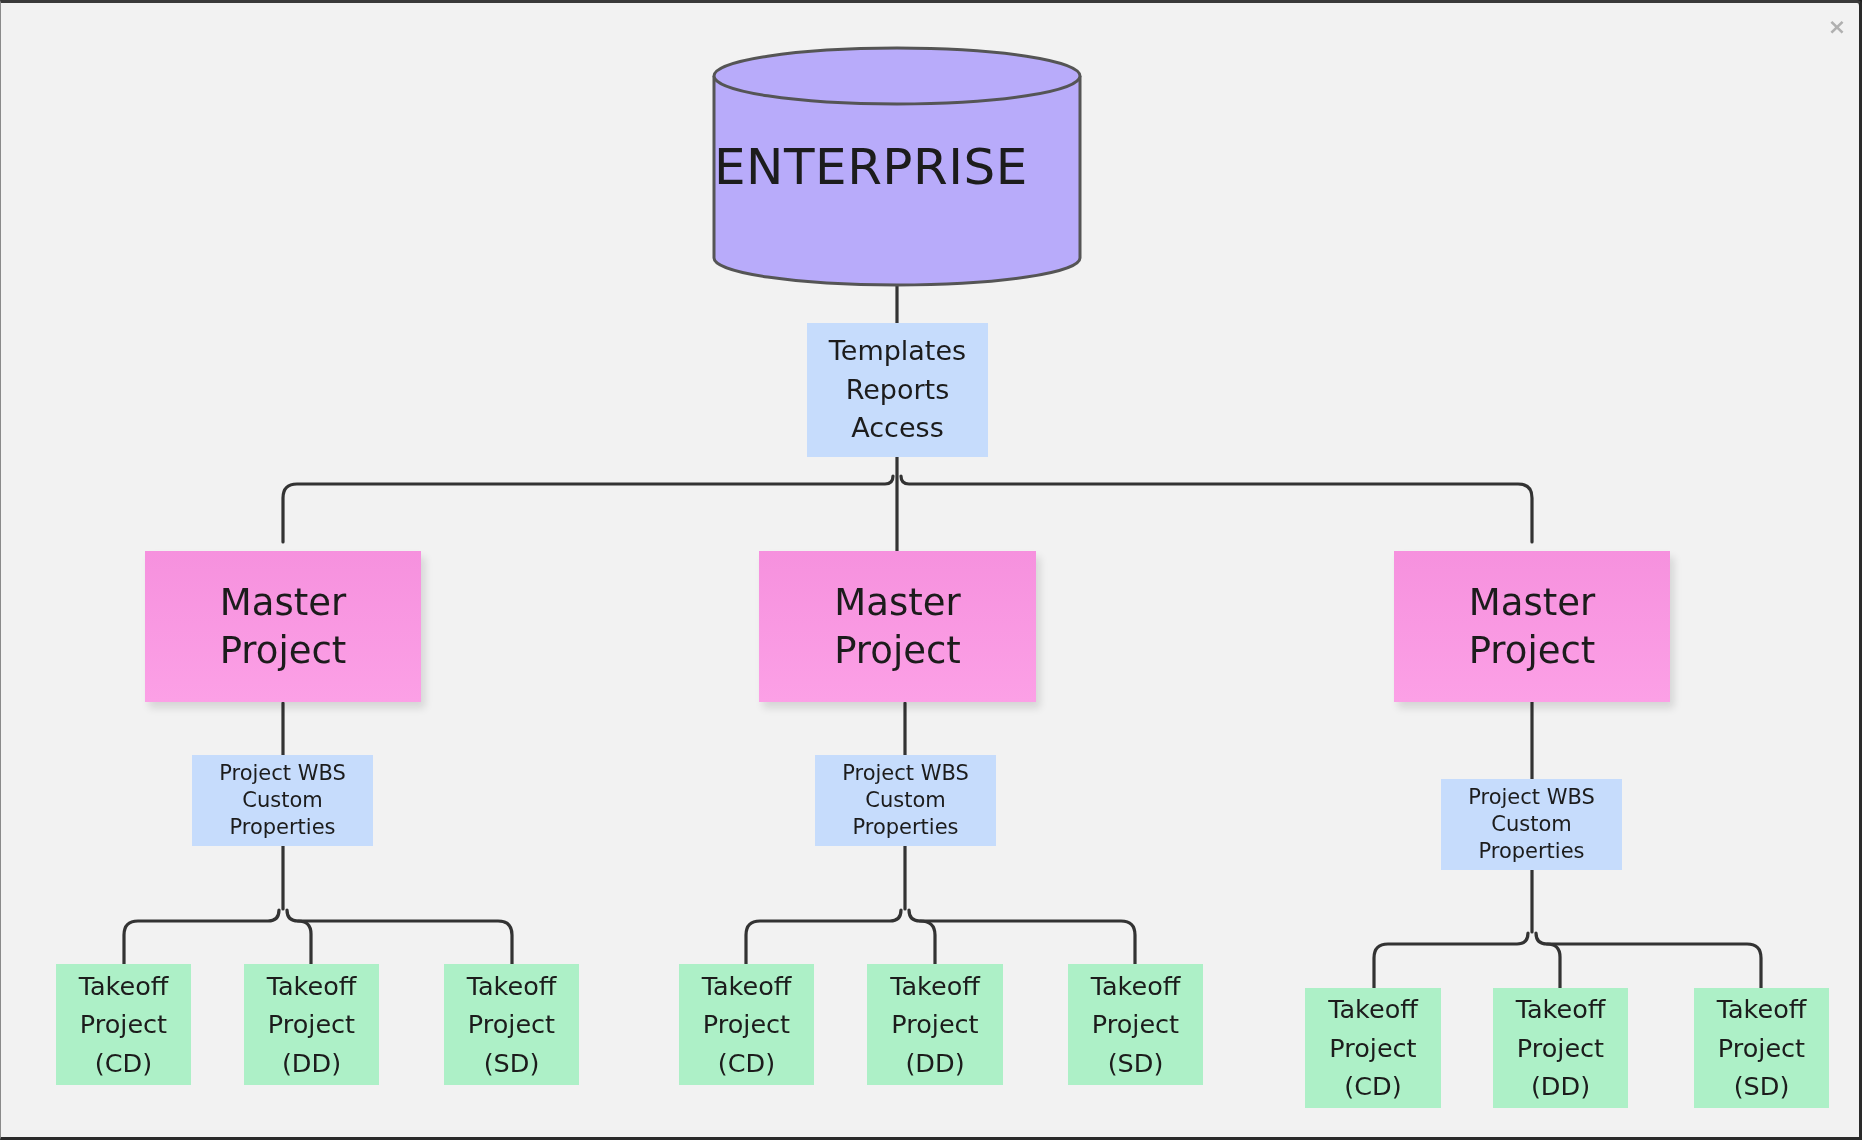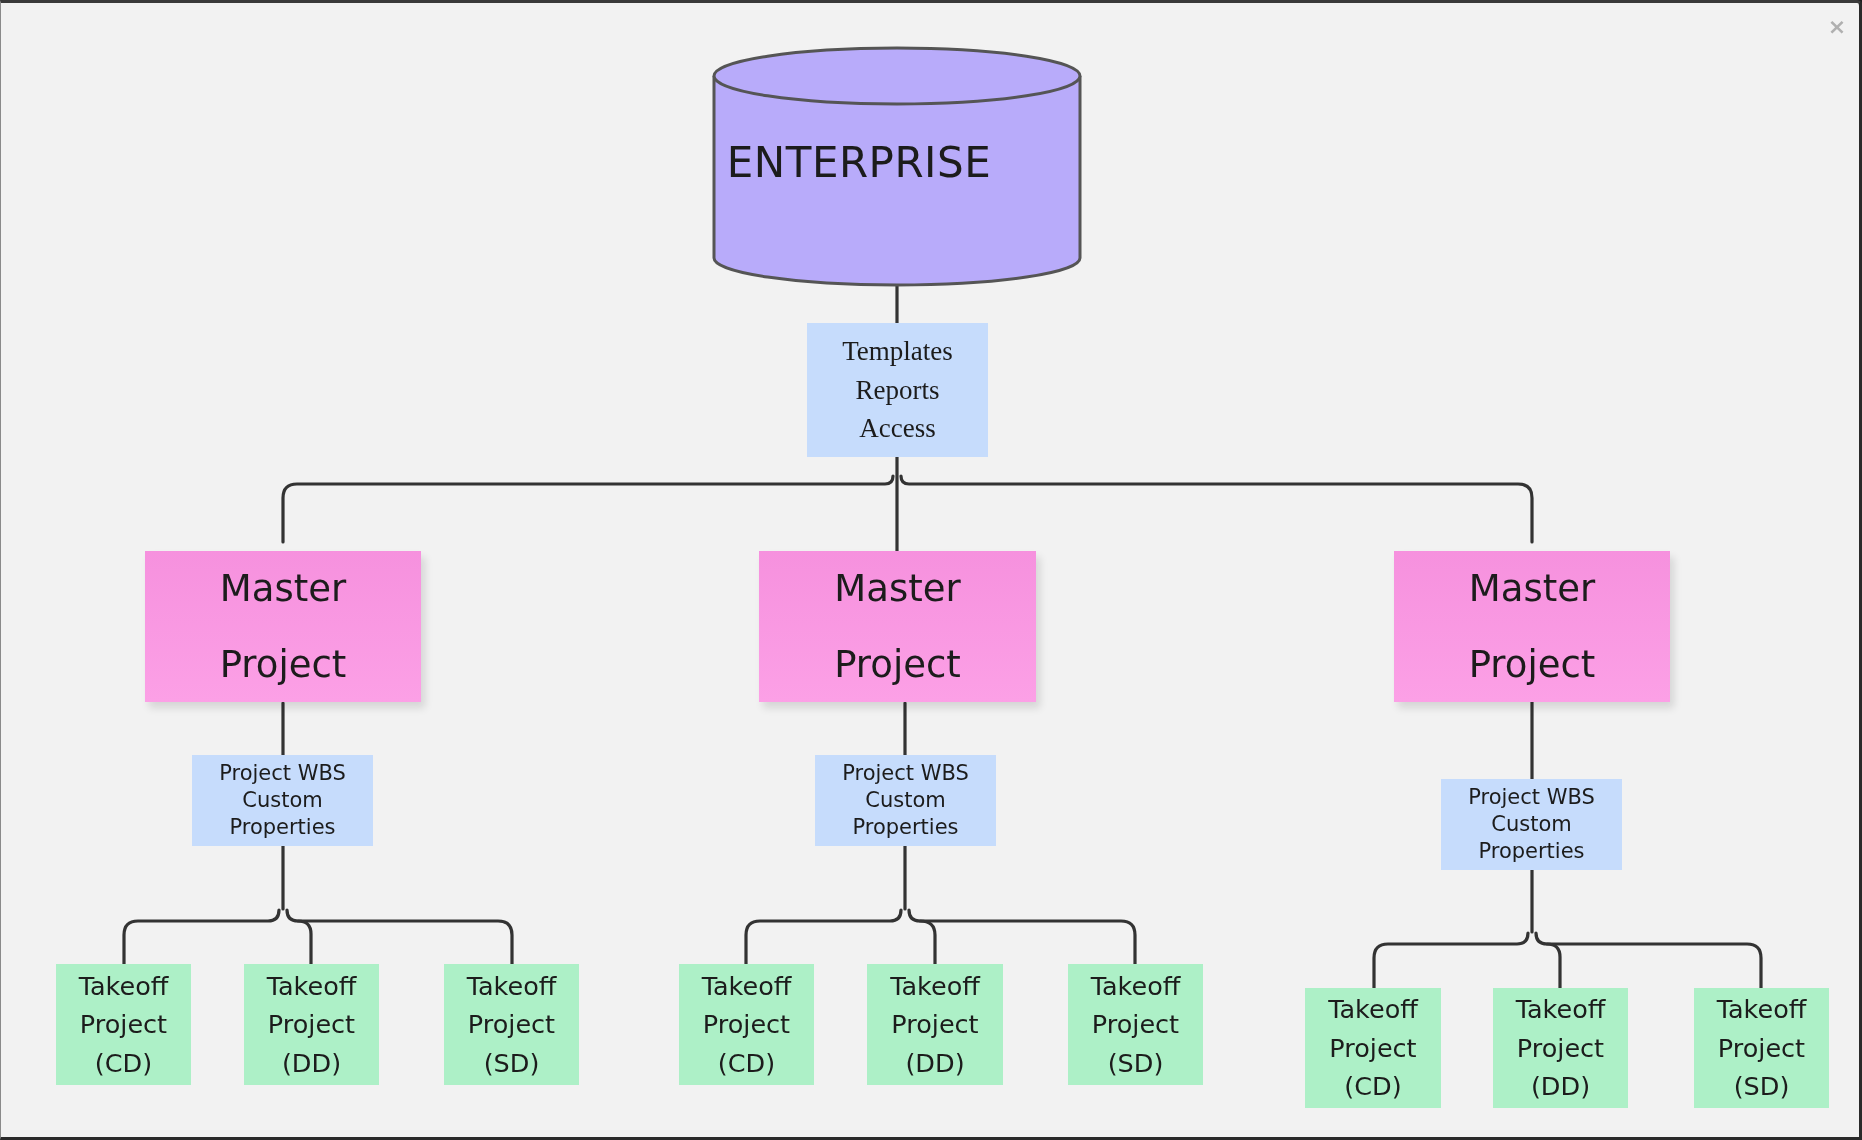--- a/index.html
+++ b/index.html
@@ -32,33 +32,33 @@
     text-align: center; color: #1c1c1c;
     white-space: pre-line;
   }
   .templates {
     background: #c6dcfc;
     font-size: 27px; line-height: 38.5px;
   }
   .master {
     background: linear-gradient(#f691de, #fca0e6);
     box-shadow: 4px 6px 8px rgba(0,0,0,0.12);
-    font-size: 37px; line-height: 76px;
+    font-size: 37px; line-height: 48px;
   }
   .wbs {
     background: #c6dcfc;
     font-size: 21px; line-height: 27px;
   }
   .takeoff {
     background: #adf0c7;
     font-size: 25.5px; line-height: 38.5px;
   }
   .enterprise-label {
     position: absolute; left: 714px; width: 290px; top: 138px;
-    text-align: center; font-size: 42px; color: #1c1c1c;
+    text-align: center; font-size: 50px; color: #1c1c1c;
     letter-spacing: 0.5px;
   }
 </style>
 </head>
 <body>
 
 <div class="window">
   <div class="close">×</div>
 </div>
 
@@ -91,21 +91,21 @@
   </g>
 
   <g>
     <path d="M714 76 V258 A183 27 0 0 0 1080 258 V76" fill="#b8abfa" stroke="#555555" stroke-width="3"></path>
     <ellipse cx="897" cy="76" rx="183" ry="28" fill="#b8abfa" stroke="#555555" stroke-width="3"></ellipse>
   </g>
 </svg>
 
 <div class="enterprise-label">ENTERPRISE</div>
 
-<div class="node templates" style="left:807px;top:323px;width:181px;height:134px;font-family:Liberation Serif, serif;">Templates
+<div class="node templates" style="left:807px;top:323px;width:181px;height:134px;">Templates
 Reports
 Access</div>
 
 <div class="node master" style="left:145px;top:551px;width:276px;height:151px;">Master
 Project</div>
 <div class="node master" style="left:759px;top:551px;width:277px;height:151px;">Master
 Project</div>
 <div class="node master" style="left:1394px;top:551px;width:276px;height:151px;">Master
 Project</div>
 

